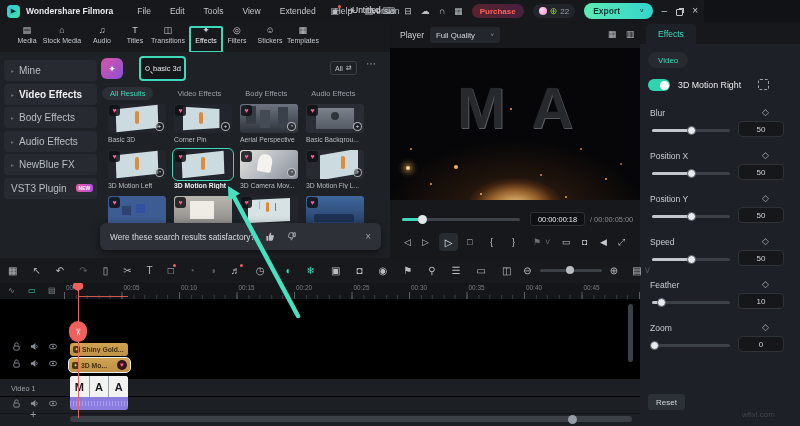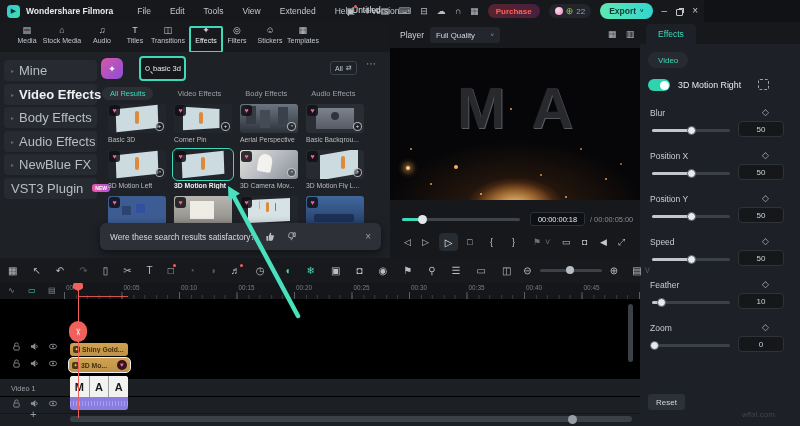--- a/index.html
+++ b/index.html
@@ -13,38 +13,38 @@
   #menus{display:flex;margin-left:24px;gap:19px;}
   .menu-item{font-size:8.5px;color:#c3c8cd;cursor:default;}
   #proj-title{position:absolute;left:352px;top:5px;font-size:8.5px;color:#dfe3e6;}
   #mb-right{position:absolute;right:6px;top:0;height:22px;display:flex;align-items:center;gap:9px;}
   .mb-icon{font-size:9px;color:#b9bec4;position:relative;line-height:1;}
   .mb-icon .dot{position:absolute;right:-2px;top:-2px;width:3px;height:3px;border-radius:50%;background:#f2605c;}
   #purchase-btn{height:14px;padding:0 8px;border-radius:8px;background:linear-gradient(90deg,#57232f,#47203e);color:#ff6257;font-size:8px;display:flex;align-items:center;font-weight:bold;}
   #coin-pill{height:14px;padding:0 6px;border-radius:8px;background:#22262c;display:flex;align-items:center;gap:3px;font-size:8px;color:#9aa0a6;}
   #coin-pink{width:8px;height:8px;border-radius:50%;background:radial-gradient(circle at 35% 35%,#fdd9ec,#ef8cc2);}
   #coin-plus{color:#8fc43f;font-size:9px;line-height:1;}
-  #export-btn{height:16px;padding:0 9px;border-radius:9px;background:linear-gradient(90deg,#5fe8b4,#33d6cd);color:#0c3a33;font-size:8.5px;font-weight:bold;display:flex;align-items:center;gap:4px;}
+  #export-btn{height:16px;padding:0 9px;border-radius:9px;background:linear-gradient(90deg,#5fe8b4,#33d6cd);color:#0c3a33;font-size:8.5px;font-weight:bold;display:flex;align-items:center;gap:20px;}
   #export-btn .chev{font-size:6px;}
   .winbtn{font-size:10px;color:#c3c8cd;line-height:1;}
   #restore-glyph{width:7px;height:7px;border:1px solid #c3c8cd;border-radius:1px;box-shadow:2px -2px 0 -1px #c3c8cd;margin-top:2px;}
 
   
   #tabbar{position:absolute;left:0;top:22px;width:390px;height:30px;background:#17191d;}
   .tab{position:absolute;top:3px;transform:translateX(-50%);display:flex;flex-direction:column;align-items:center;gap:1px;}
   .tab .t-icon{font-size:9px;color:#c9ced3;line-height:1.2;}
   .tab .t-label{font-size:7px;color:#c3c8cd;white-space:nowrap;}
   #effects-tab-box{position:absolute;left:189px;top:26px;width:34px;height:27px;border:2px solid #3fd9b9;border-radius:2px;pointer-events:none;}
 
   
   #media-panel{position:absolute;left:0;top:52px;width:390px;height:206px;background:#1e2126;overflow:hidden;}
   #sidebar{position:absolute;left:4px;top:8px;width:93px;display:flex;flex-direction:column;gap:2.5px;}
   .side-item{height:21px;border-radius:4px;background:#272b31;display:flex;align-items:center;padding:0 7px;gap:5px;}
   .side-item .arr{font-size:6px;color:#626870;}
-  .side-item .s-label{font-size:13px;color:#b9bec4;white-space:nowrap;}
+  .side-item .s-label{font-size:10px;color:#b9bec4;white-space:nowrap;}
   .side-item.active .s-label{color:#eef0f2;font-weight:bold;}
   .new-badge{margin-left:4px;padding:1px 3px;border-radius:3px;background:linear-gradient(90deg,#e85aa0,#b44fe0);color:#fff;font-size:5px;font-weight:bold;}
   #ai-icon{position:absolute;left:101px;top:6px;width:22px;height:21px;border-radius:6px;background:linear-gradient(135deg,#d856a8,#8c4fd8);display:flex;align-items:center;justify-content:center;color:#fff;font-size:9px;}
   #search-box{position:absolute;left:139px;top:4px;width:47px;height:25px;border:2px solid #3fd9b9;border-radius:4px;background:#15171b;display:flex;align-items:center;padding:0 4px;gap:3px;}
   #mag{width:5px;height:5px;border:1.2px solid #c3c8cd;border-radius:50%;position:relative;flex:none;}
   #mag::after{content:"";position:absolute;width:3px;height:1.2px;background:#c3c8cd;transform:rotate(45deg);left:4px;top:5px;}
   #search-text{font-size:7.5px;color:#e8eaed;white-space:nowrap;}
   #all-btn{position:absolute;left:330px;top:9px;height:14px;padding:0 4px;border:1px solid #3c4248;border-radius:3px;display:flex;align-items:center;gap:3px;font-size:7px;color:#c3c8cd;}
   #more-btn{position:absolute;left:366px;top:6px;font-size:10px;color:#9aa0a6;}
   #result-tabs{position:absolute;left:102px;top:35px;display:flex;align-items:center;gap:24px;}

